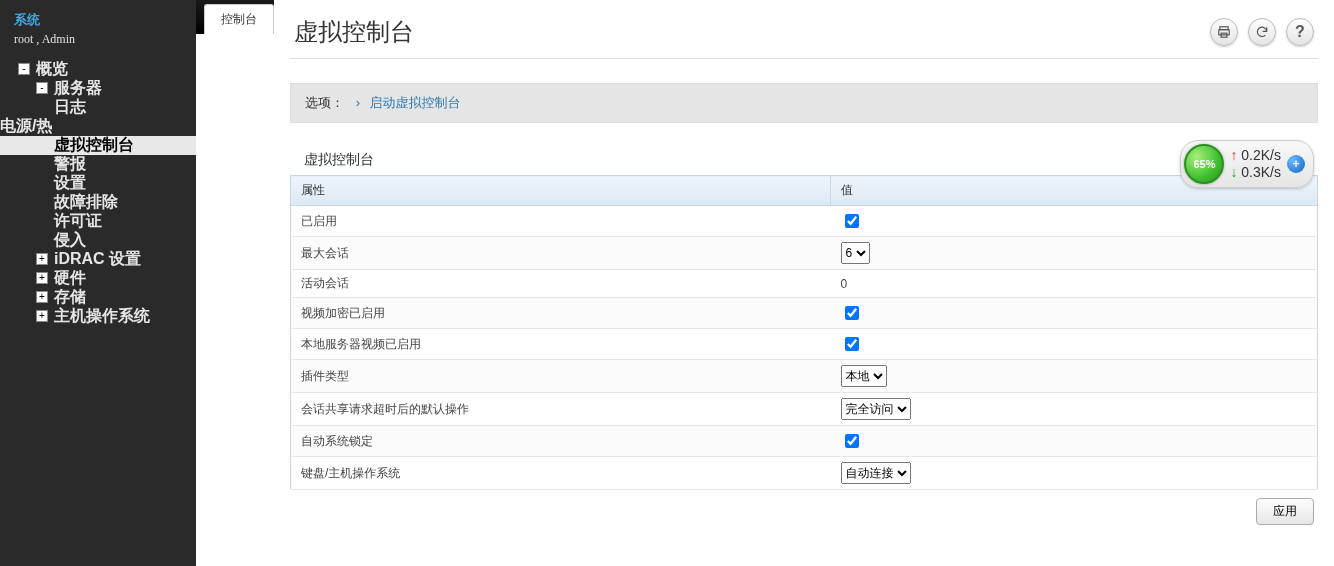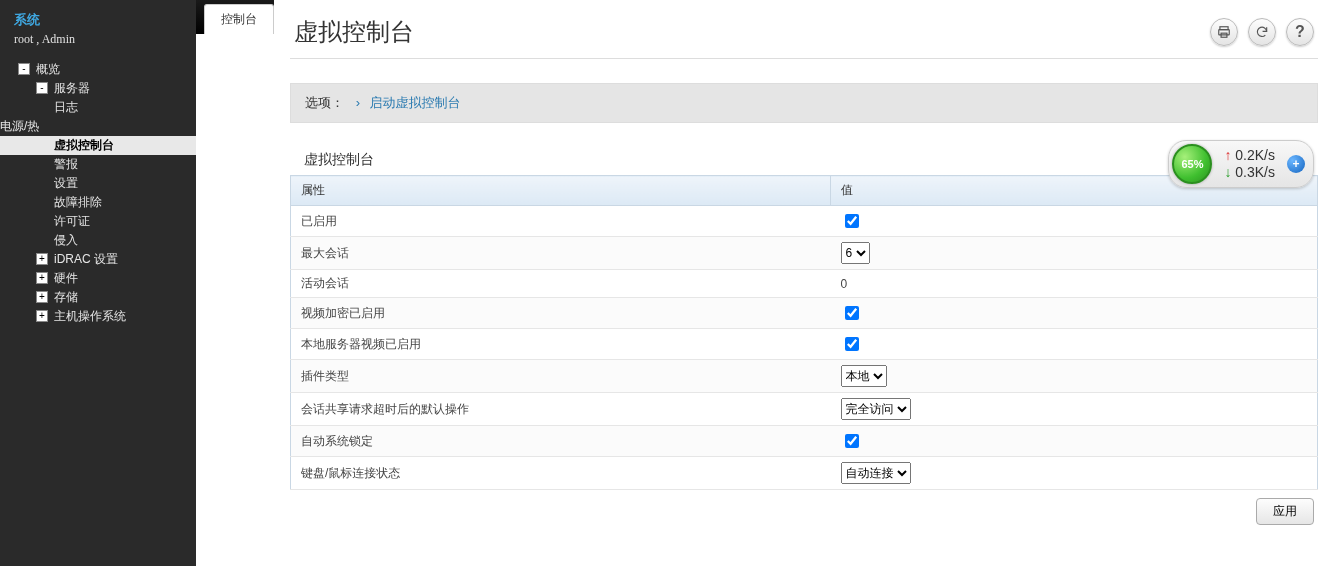--- a/index.html
+++ b/index.html
@@ -60,22 +60,23 @@
     text-align: center;
     margin-right: 6px;
     flex-shrink: 0;
   }
   .tree-spacer {
     display: inline-block;
     flex-shrink: 0;
   }
   .tree-label {
     color: #e5e5e5;
-    font-size: 12px;
+    font-size: 16px;
     white-space: nowrap;
+    font-weight: bold;
   }
   .tree-row.selected .tree-label { color: #000; } 
   
   .main {
     flex: 1;
     background: #fff;
     display: flex;
     position: relative;
   }
   
@@ -138,21 +139,21 @@
   .options-bar .opt-label { color: #333; margin-right: 8px; }
   .options-bar .opt-arrow { color: #2a7ab0; margin-right: 6px; }
   .options-bar .opt-link { color: #2a7ab0; cursor: pointer; }
   
   .net-widget {
     position: absolute;
     right: 20px;
     top: 140px;
     display: flex;
     align-items: center;
-    gap: 12px;
+    gap: 6px;
     background: linear-gradient(#f8f8f8,#e5e5e5);
     border: 1px solid #ccc;
     border-radius: 18px;
     padding: 3px 8px 3px 3px;
     box-shadow: 0 1px 3px rgba(0,0,0,0.2);
     z-index: 100;
   }
   .pct-circle {
     width: 40px; height: 40px;
     border-radius: 50%;
@@ -370,21 +371,21 @@
             </tr>
             <tr>
               <td>会话共享请求超时后的默认操作</td>
               <td><select class="ctl-select"><option>完全访问</option></select></td>
             </tr>
             <tr>
               <td>自动系统锁定</td>
               <td><input type="checkbox" class="ctl-check" checked="" style=""></td>
             </tr>
             <tr>
-              <td>键盘/鼠标连接状态</td>
+              <td>键盘/主机操作系统</td>
               <td><select class="ctl-select"><option>自动连接</option></select></td>
             </tr>
           </tbody>
       </table>
 
       <div class="footer-actions">
         <button class="btn">应用</button>
       </div>
     </div>
 

